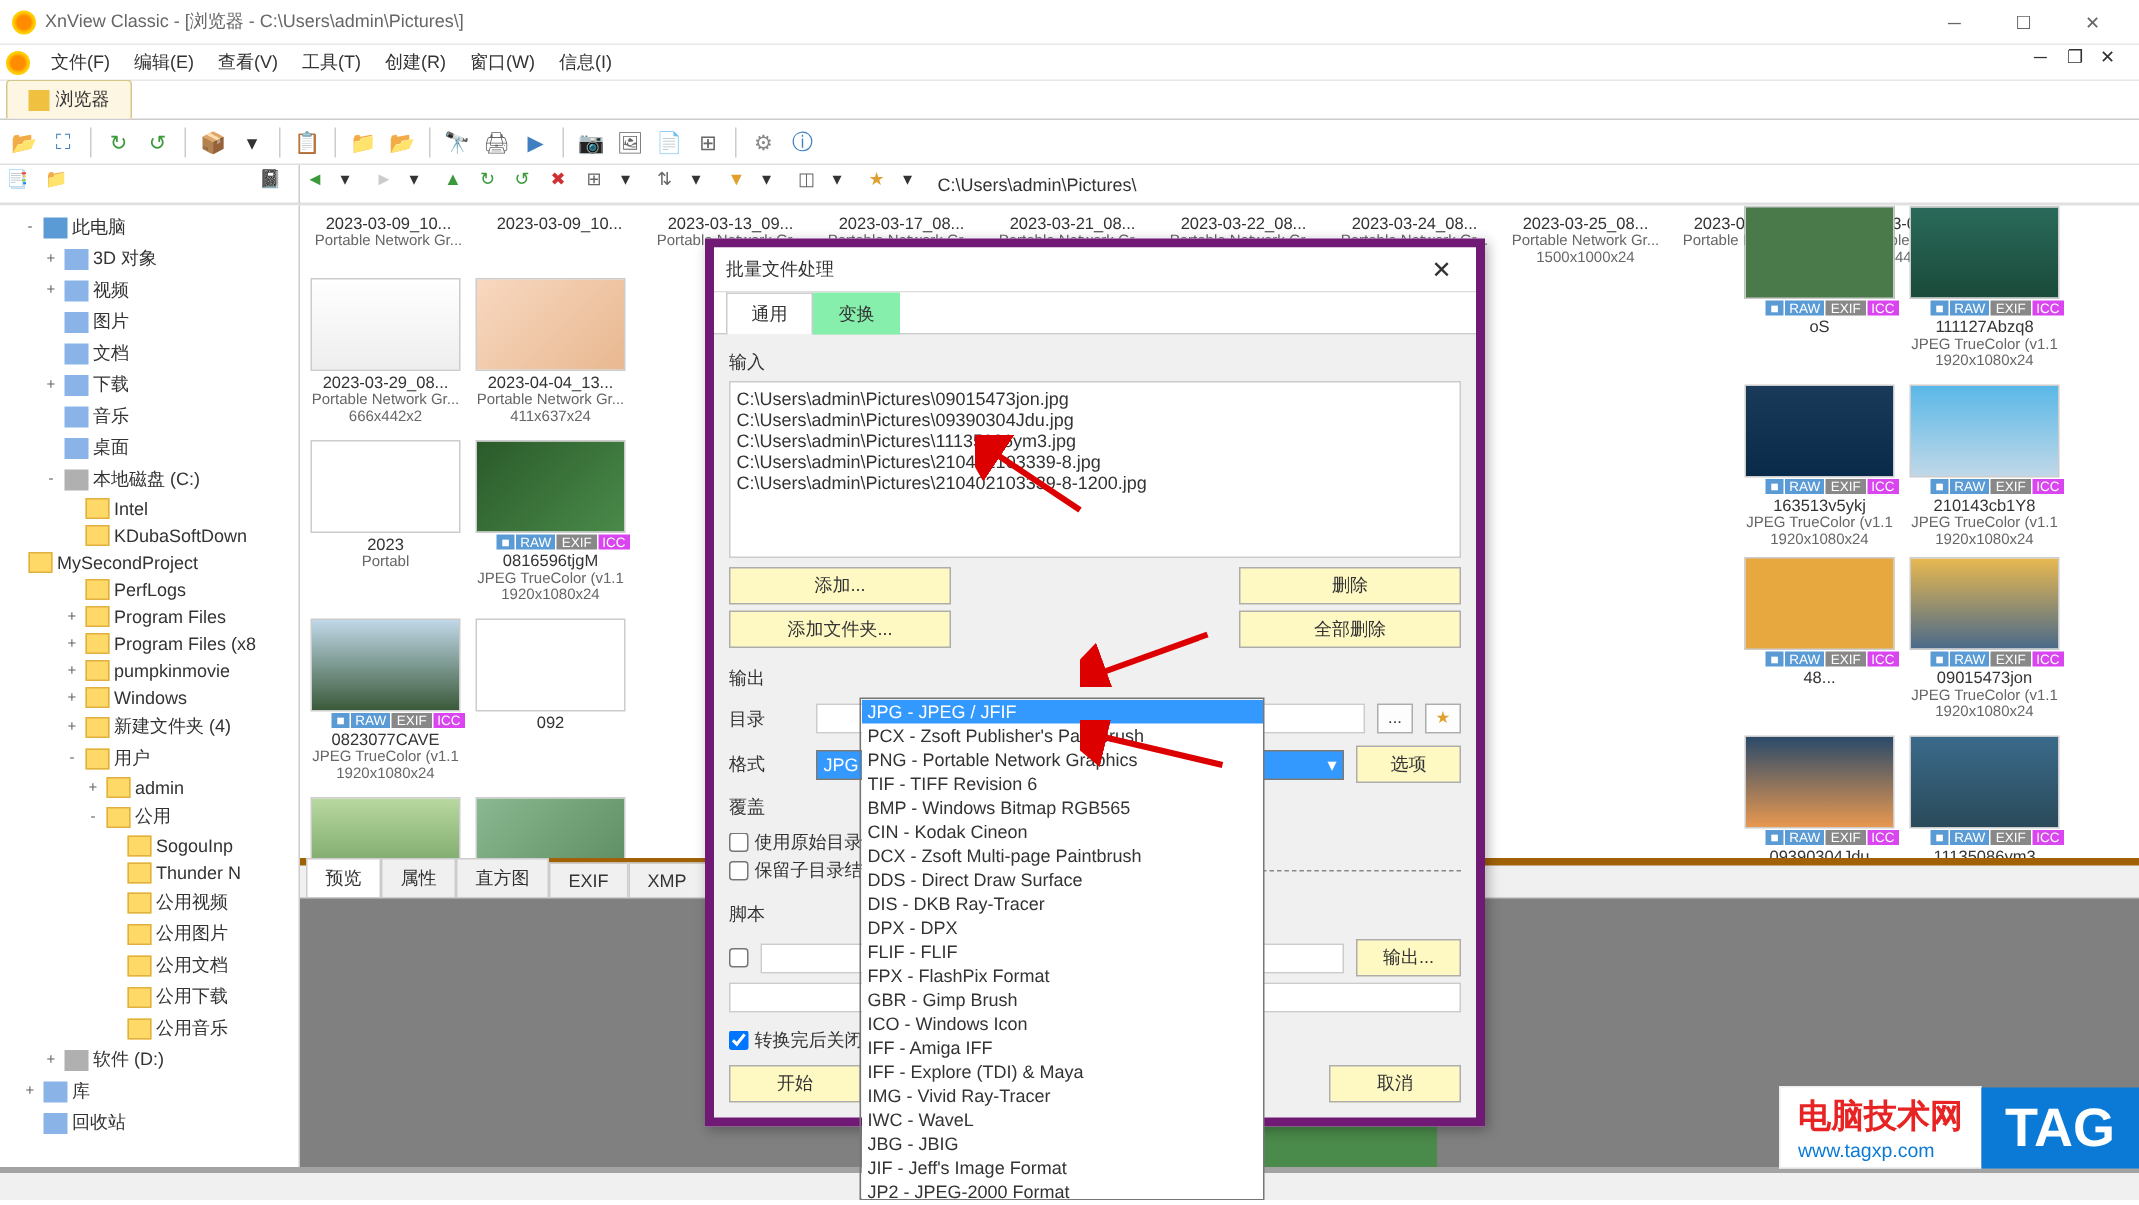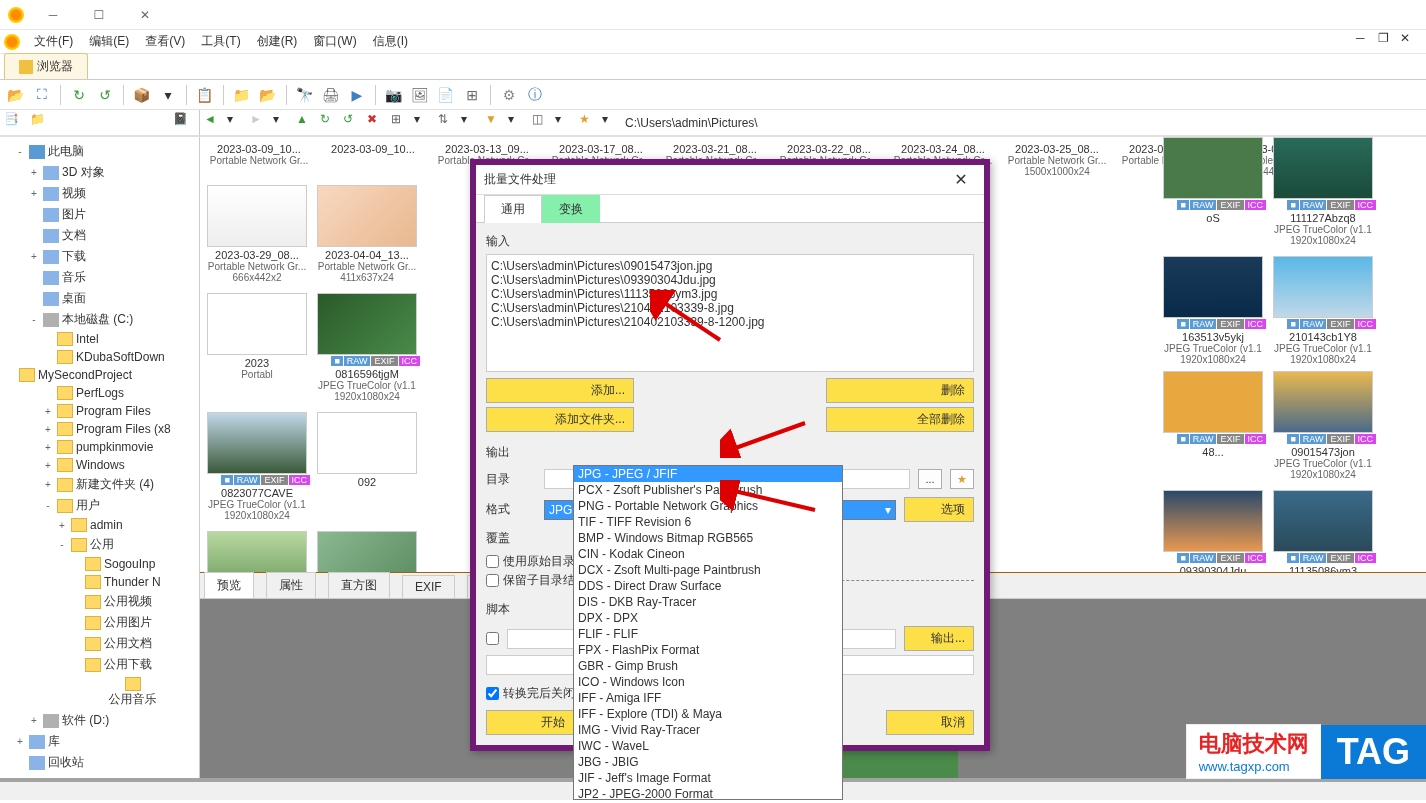--- a/index.html
+++ b/index.html
@@ -53,21 +53,21 @@
 .thumb { width: 106px; text-align: center; margin-bottom: 6px; }
 .thumb .img { width: 100px; height: 62px; background: linear-gradient(135deg,#4a7ba6,#2d5016); margin: 0 auto; border: 1px solid #ccc; }
 .thumb .name { font-size: 11px; color: #333; white-space: nowrap; overflow: hidden; text-overflow: ellipsis; margin-top: 2px; }
 .thumb .meta { font-size: 10px; color: #666; white-space: nowrap; overflow: hidden; }
 .thumb .badges { font-size: 9px; color: #fff; display: flex; gap: 1px; justify-content: flex-end; margin-top: 1px; }
 .thumb .badges span { background: #5a9bd5; padding: 0 3px; }
 .thumb .badges span.exif { background: #888; }
 .thumb .badges span.icc { background: #d946ef; }
 
 
-.preview-tabs { height: 26px; border-top: 1px solid #a16207; background: #f0f0f0; display: flex; align-items: flex-end; padding-left: 4px; gap: 12px; }
+.preview-tabs { height: 26px; border-top: 5px solid #a16207; background: #f0f0f0; display: flex; align-items: flex-end; padding-left: 4px; }
 .preview-tabs .ptab { padding: 4px 12px; background: #fff; border: 1px solid #ccc; border-bottom: none; font-size: 12px; cursor: pointer; }
 .preview-tabs .ptab.inactive { background: #f0f0f0; }
 .preview-area { height: 180px; background: #808080; border-top: 1px solid #ccc; position: relative; overflow: hidden; }
 
 
 .statusbar { height: 22px; background: #f0f0f0; border-top: 4px solid #a3a3a3; display: flex; align-items: center; padding: 0 6px; font-size: 11px; gap: 20px; flex-direction: column; }
 .statusbar .cell { border-right: 1px solid #ccc; padding-right: 12px; }
 
 
 .dialog { position: absolute; left: 470px; top: 159px; width: 520px; background: #f0f0f0; border: 6px solid #701a75; box-shadow: 2px 2px 8px rgba(0,0,0,0.3); z-index: 100; }
@@ -75,21 +75,21 @@
 .dialog-title .t { flex: 1; font-size: 12px; }
 .dialog-title .close { width: 30px; text-align: center; cursor: pointer; font-size: 16px; }
 .dialog-tabs { display: flex; background: #fff; padding-left: 8px; border-bottom: 1px solid #ccc; }
 .dialog-tabs .dtab { padding: 5px 16px; border: 1px solid #ccc; border-bottom: none; background: #fff; margin-bottom: -1px; font-size: 12px; }
 .dialog-tabs .dtab.inactive { background: #86efac; border-color: transparent; }
 .dialog-body { padding: 6px 10px 10px; }
 .dlg-section-label { font-size: 12px; margin: 4px 0; }
 .file-list { width: 100%; height: 118px; background: #fff; border: 1px solid #ccc; padding: 4px; font-family: "SimSun", monospace; font-size: 12px; overflow: auto; }
 .file-list div { white-space: nowrap; }
 .dlg-btn-row { display: flex; gap: 6px; margin-top: 6px; }
-.dlg-btn { flex: 1; padding: 3px 8px; background: #fde047; border: 1px solid #adadad; font-size: 12px; cursor: pointer; text-align: right; }
+.dlg-btn { flex: 1; padding: 3px 8px; background: #fef9c3; border: 1px solid #adadad; font-size: 12px; cursor: pointer; text-align: center; }
 .dlg-btn.small { flex: none; width: 70px; }
 .dlg-form-row { display: flex; align-items: center; gap: 8px; margin-top: 8px; }
 .dlg-form-row .lbl { width: 50px; font-size: 12px; }
 .dlg-form-row .field { flex: 1; height: 20px; border: 1px solid #ccc; background: #fff; padding: 0 4px; }
 .dlg-form-row .icon-btn { width: 24px; height: 20px; border: 1px solid #adadad; background: #fdfdfd; text-align: center; cursor: pointer; font-size: 11px; line-height: 18px; }
 .combo { flex: 1; height: 20px; background: #3399ff; color: #fff; border: 1px solid #7a7a7a; padding: 0 4px; display: flex; align-items: center; justify-content: space-between; font-family: "SimSun", monospace; font-size: 12px; }
 .checkbox-row { display: flex; align-items: center; gap: 4px; margin-top: 6px; font-size: 12px; }
 .dashed { border-top: 1px dashed #888; margin: 8px 0; }
 .dlg-bottom { display: flex; gap: 8px; align-items: center; margin-top: 8px; }
 
@@ -108,20 +108,21 @@
 .watermark { position: absolute; right: 0; bottom: 24px; z-index: 400; display: flex; align-items: center; }
 .watermark .txt { background: #fff; padding: 4px 12px; font-size: 22px; font-weight: bold; color: #e82323; border: 1px solid #eee; border-right: none; }
 .watermark .txt .url { font-size: 13px; color: #0a7ad6; font-weight: normal; display: block; }
 .watermark .tag { background: #0a7ad6; color: #fff; font-size: 36px; font-weight: bold; padding: 6px 16px; }
 </style>
 </head>
 <body>
 
 <div class="titlebar">
   <div class="app-icon"></div>
+  <div class="title">XnView Classic - [浏览器 - C:\Users\admin\Pictures\]</div>
   <div class="winbtn">─</div>
   <div class="winbtn">☐</div>
   <div class="winbtn">✕</div>
 </div>
 
 <div class="menubar">
   <div class="app-icon"></div>
   <div class="menu-item">文件(F)</div>
   <div class="menu-item">编辑(E)</div>
   <div class="menu-item">查看(V)</div>
@@ -343,21 +344,21 @@
         <div class="tree-item" style="padding-left: 70px;">
           <span class="exp"></span>
           <span class="ticon folder"></span>
           <span class="label">公用文档</span>
         </div>
         <div class="tree-item" style="padding-left: 70px;">
           <span class="exp"></span>
           <span class="ticon folder"></span>
           <span class="label">公用下载</span>
         </div>
-        <div class="tree-item" style="padding-left: 70px; flex-direction: column;">
+        <div class="tree-item" style="padding-left: 70px;">
           <span class="exp"></span>
           <span class="ticon folder"></span>
           <span class="label">公用音乐</span>
         </div>
         <div class="tree-item" style="padding-left: 28px;">
           <span class="exp">+</span>
           <span class="ticon drive"></span>
           <span class="label">软件 (D:)</span>
         </div>
         <div class="tree-item" style="padding-left: 14px;">

